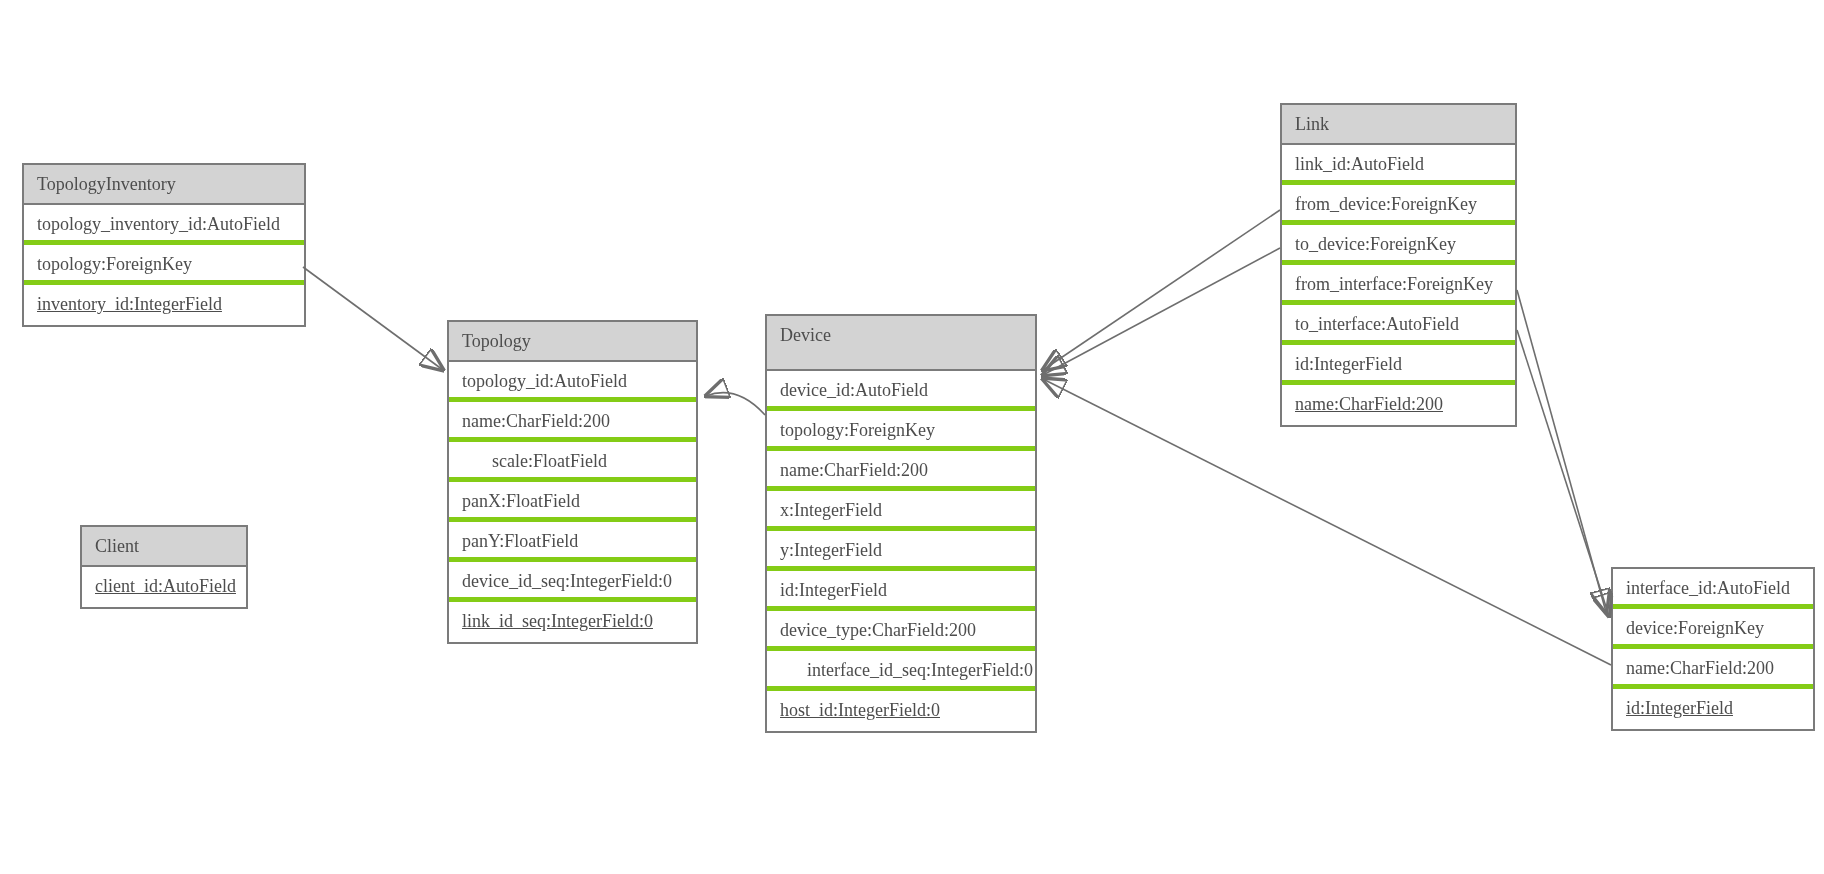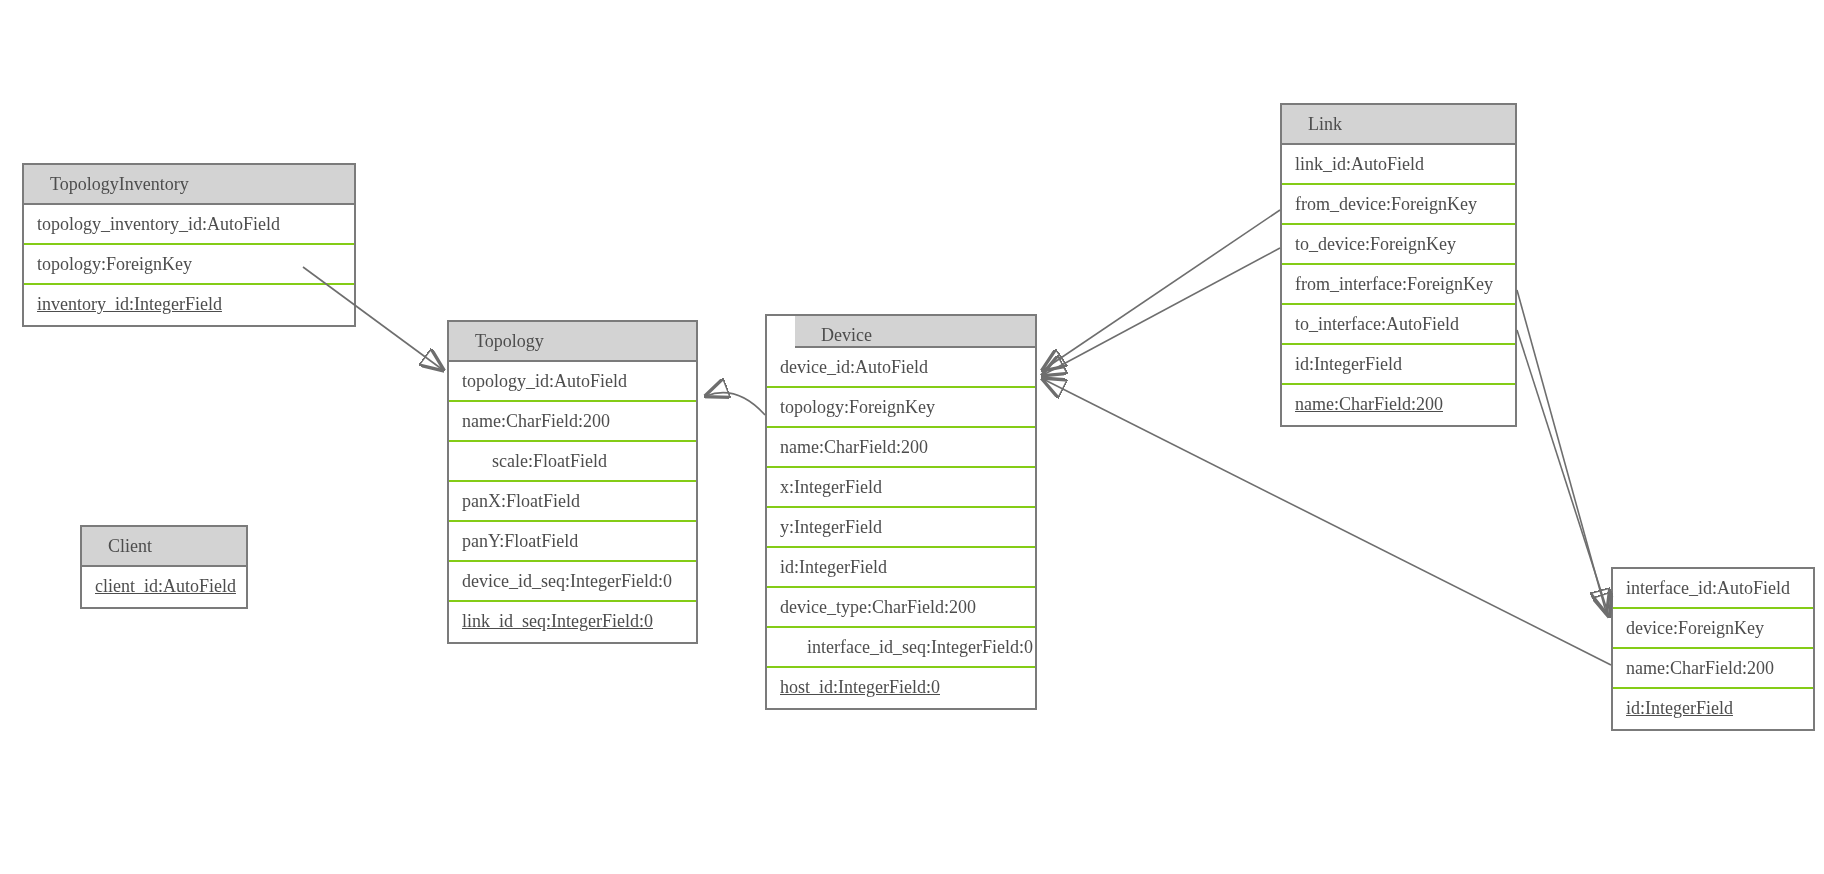--- a/index.html
+++ b/index.html
@@ -30,68 +30,68 @@
   .entity {
     position: absolute;
     box-sizing: border-box;
     background: #ffffff;
     border: 2px solid #7b7b7b;
   }
   .entity-header {
     box-sizing: border-box;
     background: #d3d3d3;
     border-bottom: 2px solid #7b7b7b;
-    padding-left: 26px;
+    padding-left: 13px;
     font-size: 18px;
     color: #4d4d4d;
     white-space: nowrap;
     overflow: hidden;
   }
   .entity-row {
     box-sizing: border-box;
-    border-bottom: 2px solid #84cc16;
+    border-bottom: 5px solid #84cc16;
     padding-left: 13px;
     font-size: 18px;
     color: #4d4d4d;
     white-space: nowrap;
     overflow: hidden;
     background: #ffffff;
   }
   .entity-row:last-child {
     border-bottom: none;
     text-decoration: underline;
   }
 </style>
 </head>
 <body>
 
 <div class="stage">
   <div>
-      <div class="entity" style="left: 22px; top: 163px; width: 334px;">
+      <div class="entity" style="left: 22px; top: 163px; width: 284px;">
         <div class="entity-header" style="height: 40px; line-height: 38px;">TopologyInventory</div>
         <div class="entity-row" style="height: 40px; line-height: 39px;">topology_inventory_id:AutoField</div>
         <div class="entity-row" style="height: 40px; line-height: 39px;">topology:ForeignKey</div>
         <div class="entity-row" style="height: 40px; line-height: 39px;">inventory_id:IntegerField</div>
       </div>
       <div class="entity" style="left: 447px; top: 320px; width: 251px;">
         <div class="entity-header" style="height: 40px; line-height: 38px;">Topology</div>
         <div class="entity-row" style="height: 40px; line-height: 39px;">topology_id:AutoField</div>
         <div class="entity-row" style="height: 40px; line-height: 39px;">name:CharField:200</div>
         <div class="entity-row" style="height: 40px; line-height: 39px; padding-left: 43px;">scale:FloatField</div>
         <div class="entity-row" style="height: 40px; line-height: 39px;">panX:FloatField</div>
         <div class="entity-row" style="height: 40px; line-height: 39px;">panY:FloatField</div>
         <div class="entity-row" style="height: 40px; line-height: 39px;">device_id_seq:IntegerField:0</div>
         <div class="entity-row" style="height: 40px; line-height: 39px;">link_id_seq:IntegerField:0</div>
       </div>
       <div class="entity" style="left: 80px; top: 525px; width: 168px;">
         <div class="entity-header" style="height: 40px; line-height: 38px;">Client</div>
         <div class="entity-row" style="height: 40px; line-height: 39px;">client_id:AutoField</div>
       </div>
       <div class="entity" style="left: 765px; top: 314px; width: 272px;">
-        <div class="entity-header" style="height: 32px; line-height: 38px; margin-left: 28px;">Device</div>
+        <div class="entity-header" style="height: 55px; line-height: 38px;">Device</div>
         <div class="entity-row" style="height: 40px; line-height: 39px;">device_id:AutoField</div>
         <div class="entity-row" style="height: 40px; line-height: 39px;">topology:ForeignKey</div>
         <div class="entity-row" style="height: 40px; line-height: 39px;">name:CharField:200</div>
         <div class="entity-row" style="height: 40px; line-height: 39px;">x:IntegerField</div>
         <div class="entity-row" style="height: 40px; line-height: 39px;">y:IntegerField</div>
         <div class="entity-row" style="height: 40px; line-height: 39px;">id:IntegerField</div>
         <div class="entity-row" style="height: 40px; line-height: 39px;">device_type:CharField:200</div>
         <div class="entity-row" style="height: 40px; line-height: 39px; padding-left: 40px;">interface_id_seq:IntegerField:0</div>
         <div class="entity-row" style="height: 40px; line-height: 39px;">host_id:IntegerField:0</div>
       </div>

